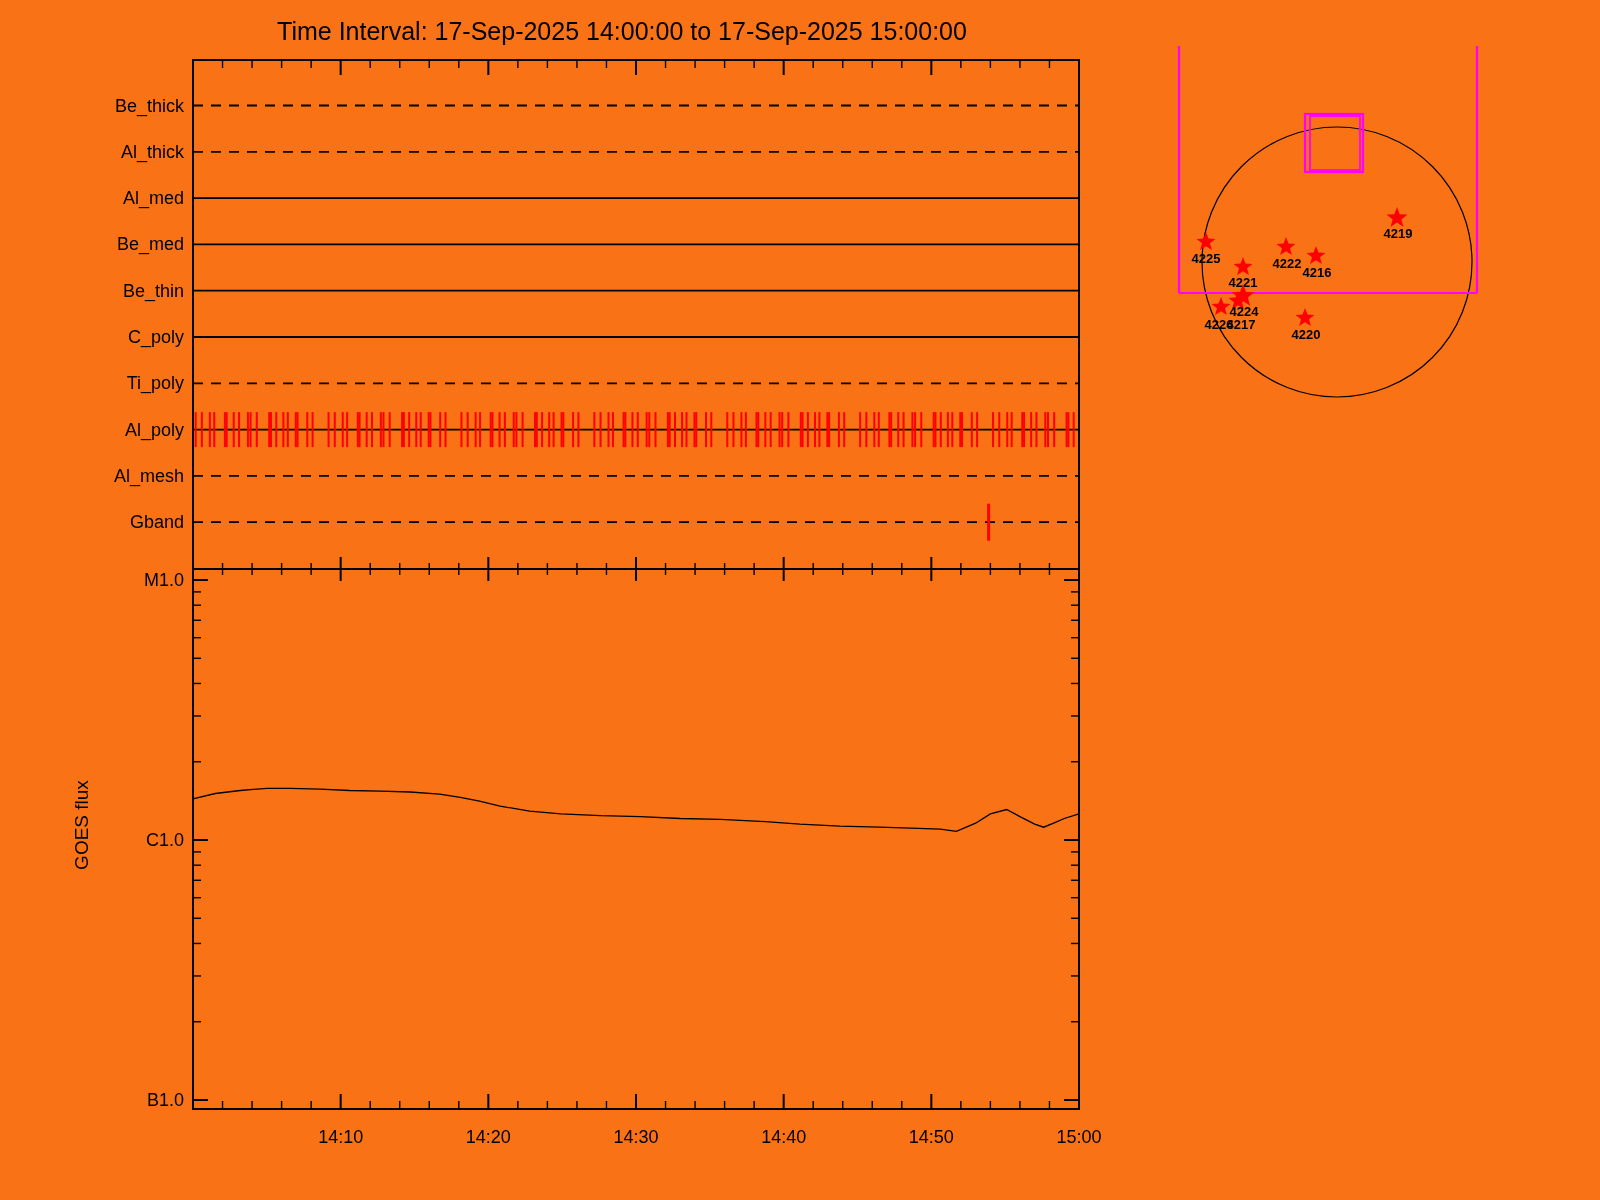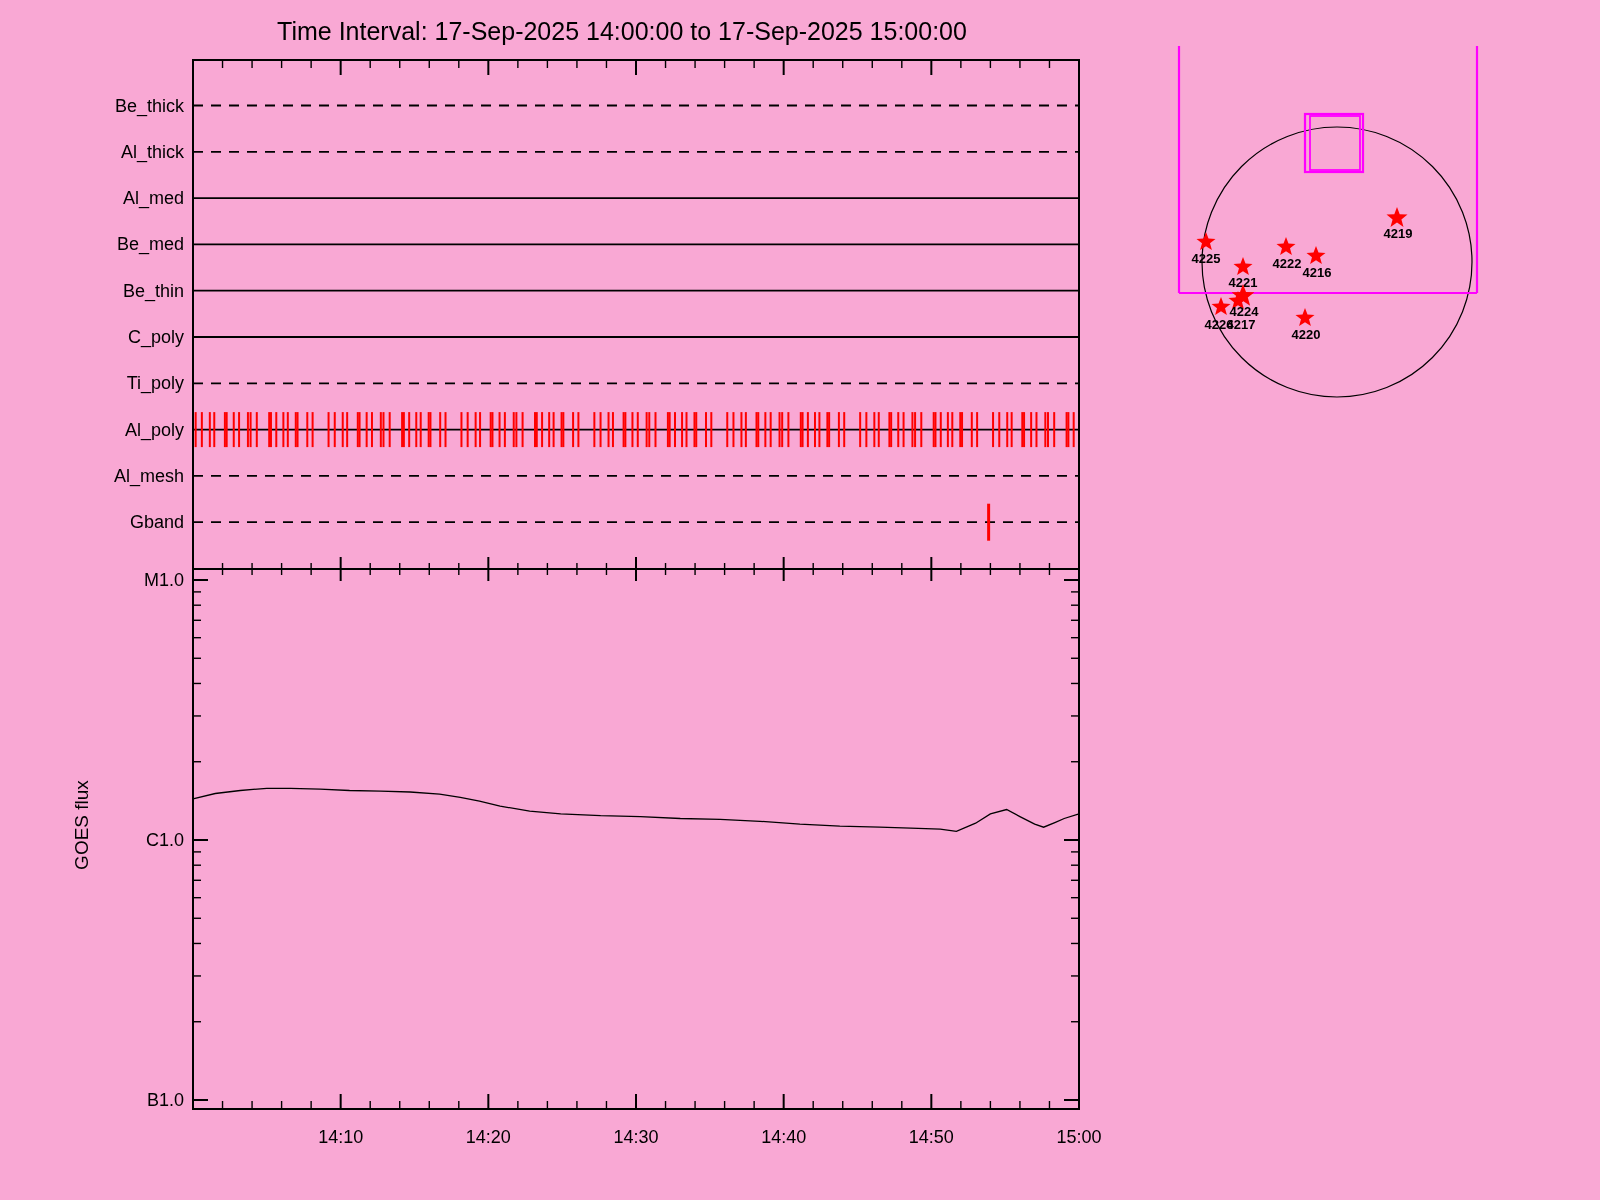--- a/index.html
+++ b/index.html
@@ -1,16 +1,16 @@
 <!DOCTYPE html>
 <html><head>
 <meta charset="utf-8">
 <style>
   html,body{margin:0;padding:0;background:#ffffff;}
-  .canvas{position:relative;width:1600px;height:1200px;background:#f9a8d4;overflow:hidden;
+  .canvas{position:relative;width:1600px;height:1200px;background:#f97316;overflow:hidden;
           font-family:"Liberation Sans", sans-serif;}
   svg text{font-family:"Liberation Sans", sans-serif;fill:#000;}
   .title-text{font-size:25px;}
   .row-label{font-size:18px;}
   .axis-label{font-size:18px;}
   .tick-label{font-size:18px;}
   .rot-label{font-size:19px;}
   .star-label{font-size:13px;font-weight:bold;}
 </style>
 </head>

